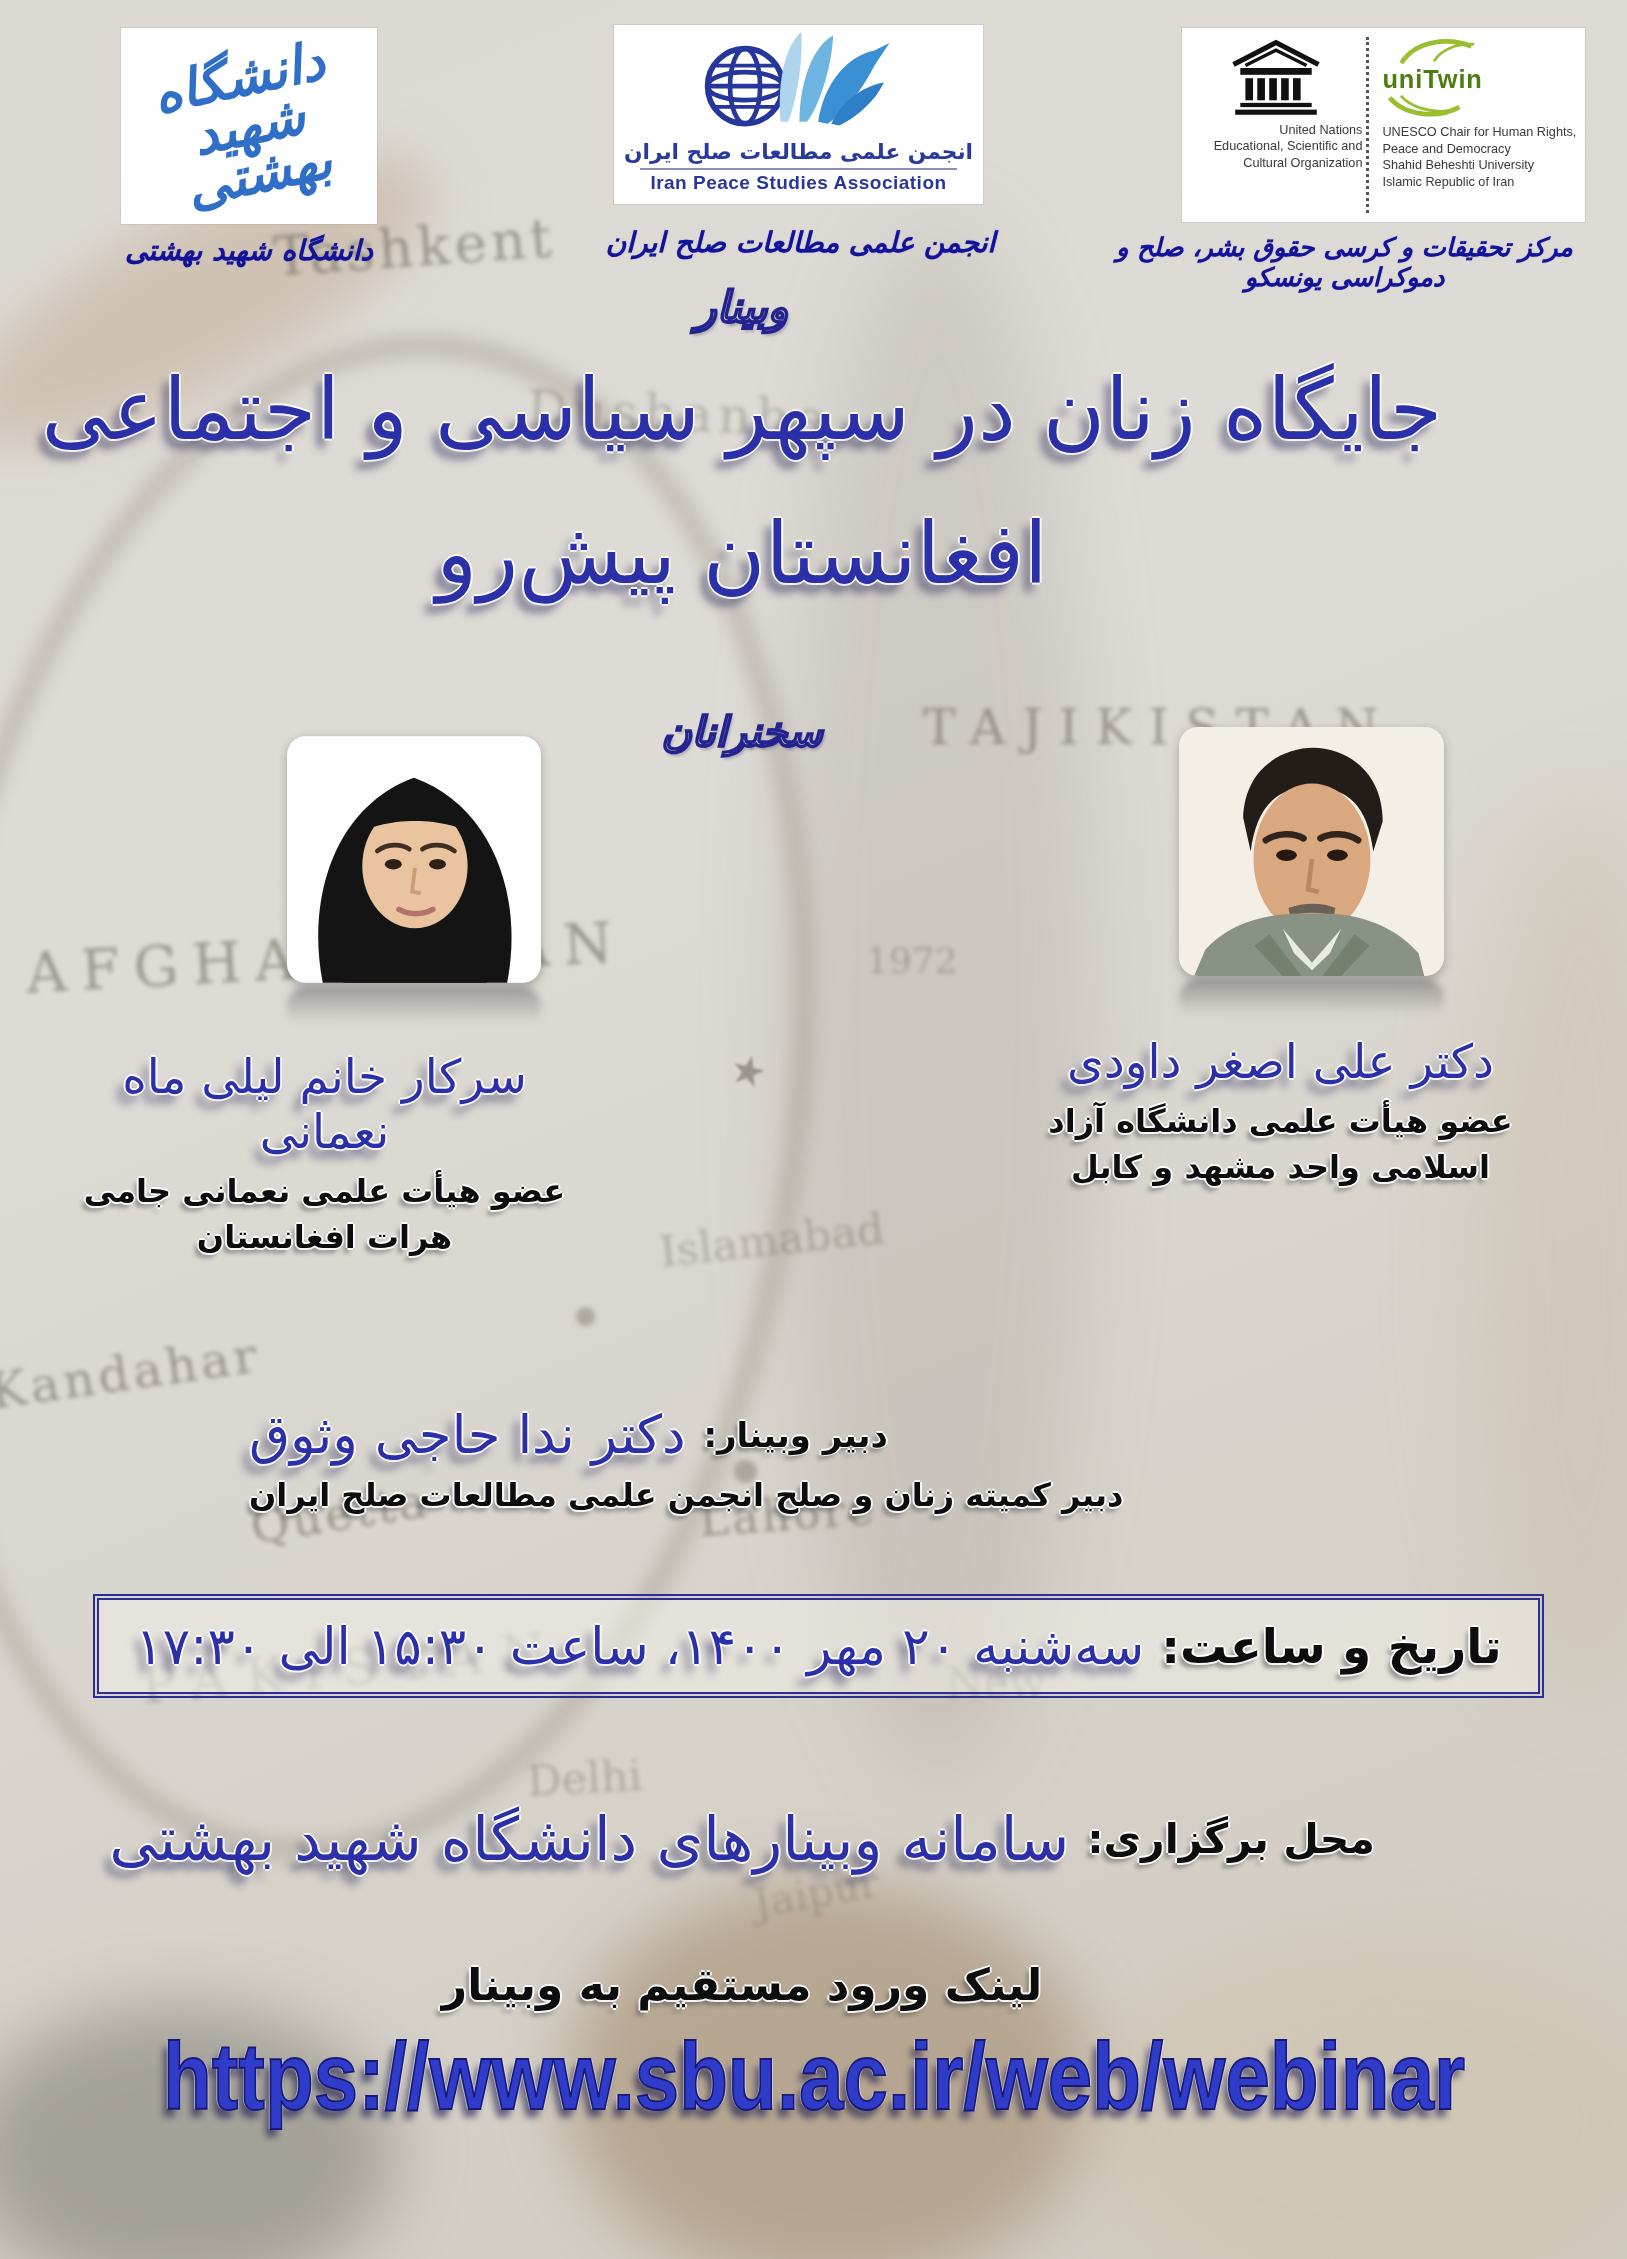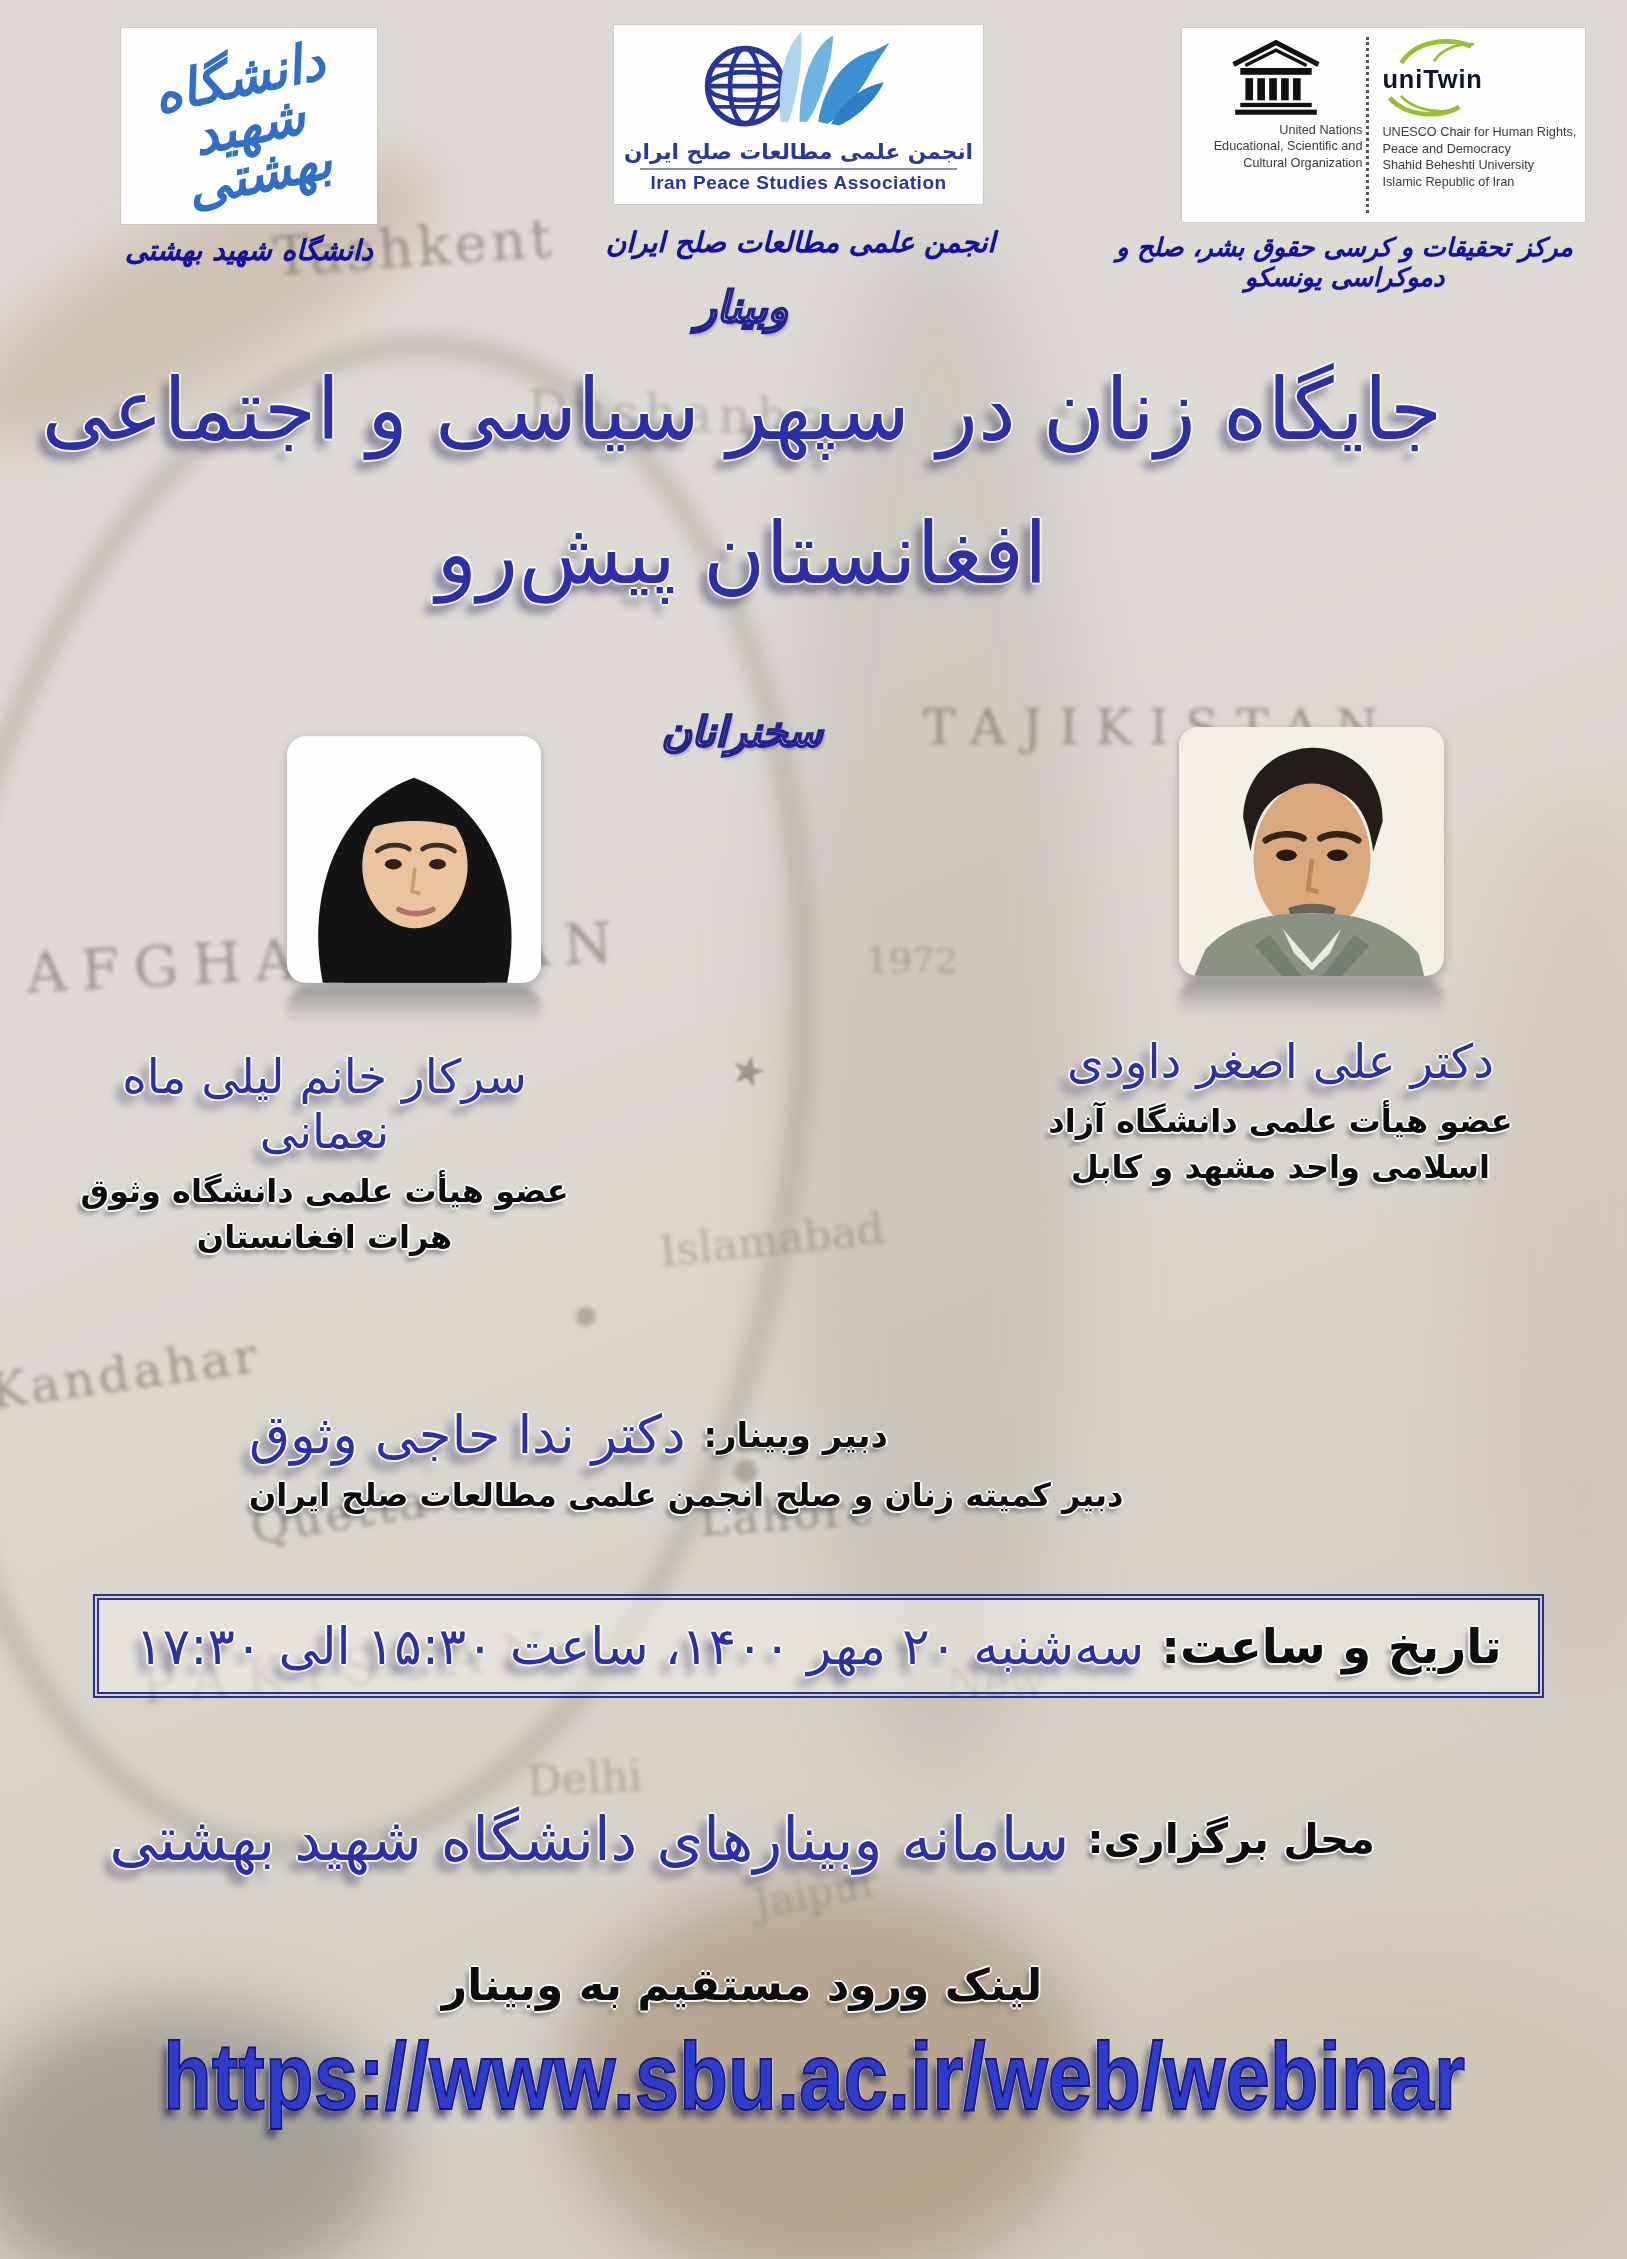--- a/index.html
+++ b/index.html
@@ -34,21 +34,21 @@
   .ipsa-box{left:614px; top:24.5px; width:369px; height:179px; text-align:center; padding-top:3.8px; box-sizing:border-box;}
   .ipsa-fa{color:#2a3a9c; font-weight:bold; font-size:21.7px; direction:rtl; margin-top:1.9px;}
   .ipsa-div{width:86%; height:1.9px; background:#8a8fb8; margin:3.8px auto 1.9px auto;}
   .ipsa-en{color:#27379b; font-weight:bold; font-size:19px; font-family:"Liberation Sans", sans-serif; letter-spacing:0.5px;}
   .unesco-box{left:1182px; top:28px; width:403px; height:194px; display:flex; padding:9.4px 7.5px; box-sizing:border-box; font-family:"Liberation Sans", sans-serif;}
   .unesco-col{width:47%; display:flex; flex-direction:column; align-items:flex-end;}
   .unitwin-col{width:53%; display:flex; flex-direction:column; align-items:flex-start; padding-left:9.4px;}
   .dotted-sep{border-left:3.8px dotted #555; margin:0 3.8px; height:100%;}
   .org-lines{font-size:12.7px; color:#3a3a3a; text-align:right; line-height:1.3; margin-top:5.6px;}
   .chair-lines{font-size:12.7px; color:#3a3a3a; text-align:left; line-height:1.3; margin-top:5.6px;}
-  .unitwin-word{color:#0f172a; font-weight:bold; font-size:25.4px; letter-spacing:0.9px;}
+  .unitwin-word{color:#4d7c0f; font-weight:bold; font-size:25.4px; letter-spacing:0.9px;}
   
   .hollow{
     color:rgba(238,238,246,.25); -webkit-text-stroke:2.1px #23238f;
     font-weight:bold; font-style:italic; text-shadow:1.9px 2.8px 2.8px rgba(30,30,90,.25);
   }
   .blue3d{
     color:#2b2fa8; font-weight:normal;
     text-shadow:-1.9px 0 0 rgba(255,255,255,.85), 1.9px 0 0 rgba(255,255,255,.85),
                 0 -1.9px 0 rgba(255,255,255,.85), 0 1.9px 0 rgba(255,255,255,.85),
                 -7.5px 8.5px 8.5px rgba(35,35,85,.55);
@@ -215,21 +215,21 @@
       <path d="M16,264 L28,236 C56,206 96,196 141,198 C186,196 226,208 254,240 L260,264 Z" fill="#8a9383"></path>
       <path d="M110,214 L141,250 L172,214 L160,240 L141,258 L122,240 Z" fill="#e8ecdf"></path>
       <path d="M96,220 L130,264 L110,264 L80,232 Z" fill="#76806f"></path>
       <path d="M186,220 L152,264 L172,264 L202,232 Z" fill="#76806f"></path>
     </svg>
   </div>
   <div class="refl" style="left:1179px;top:979px;width:265px;height:43px;"></div>
 
   <div class="abs rtl" style="left:56px;top:1041px;width:537px;text-align:center;">
     <div class="blue3d" style="font-size:47px;margin-top:8px;">سرکار خانم لیلی ماه نعمانی</div>
-    <div class="black-outline" style="font-size:32px;margin-top:13px;">عضو هیأت علمی دانشگاه وثوق</div>
+    <div class="black-outline" style="font-size:32px;margin-top:13px;">عضو هیأت علمی نعمانی جامی</div>
     <div class="black-outline" style="font-size:32px;margin-top:7.5px;">هرات افغانستان</div>
   </div>
   <div class="abs rtl" style="left:1017px;top:1034px;width:527px;text-align:center;">
     <div class="blue3d" style="font-size:47px;">دکتر علی اصغر داودی</div>
     <div class="black-outline" style="font-size:32px;margin-top:13px;">عضو هیأت علمی دانشگاه آزاد</div>
     <div class="black-outline" style="font-size:32px;margin-top:7.5px;">اسلامی واحد مشهد و کابل</div>
   </div>
 
   <div class="abs rtl" style="left:249px;top:1404px;width:1130px;text-align:left;">
     <div>

